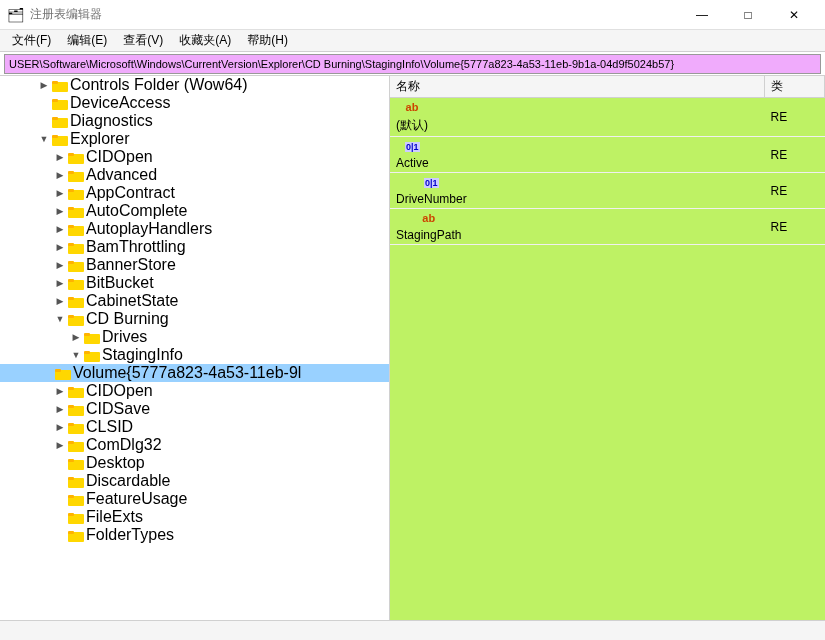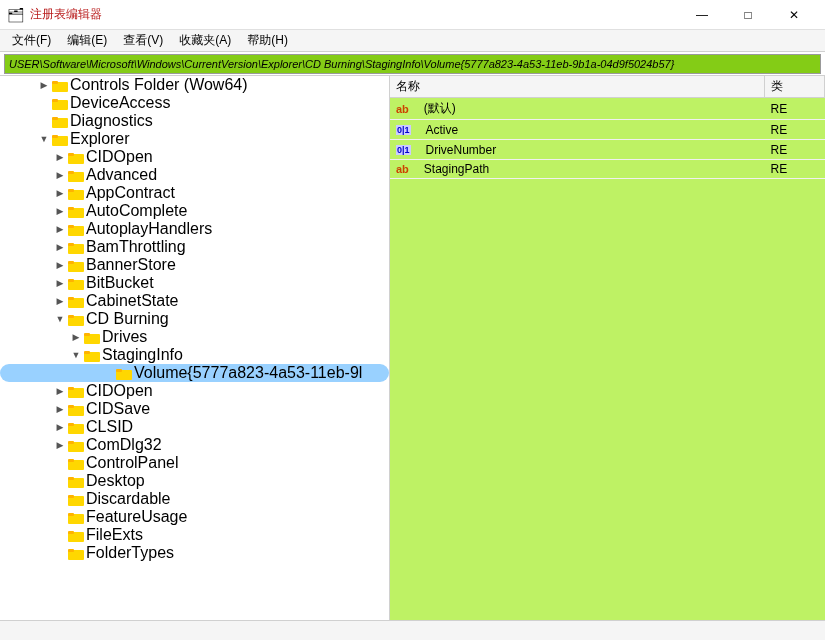--- a/index.html
+++ b/index.html
@@ -31,21 +31,21 @@
     .title-bar-icon {
       width: 16px;
       height: 16px;
       display: flex;
       align-items: center;
       justify-content: center;
       font-size: 14px;
     }
     .title-bar-text {
       font-size: 12px;
-      color: #b91c1c;
+      color: #737373;
     }
     .title-bar-controls {
       display: flex;
       gap: 0;
     }
     .title-btn {
       width: 46px;
       height: 30px;
       border: none;
       background: transparent;
@@ -77,30 +77,29 @@
       background: #ffffff;
       height: 24px;
       display: flex;
       align-items: center;
       padding: 0 4px;
       border-bottom: 1px solid #d0d0d0;
     }
     .address-text {
       font-size: 11px;
       color: #000;
-      background: #84cc16;
+      background: #f0abfc;
       border: 1px solid #999;
       padding: 1px 4px;
       flex: 1;
       height: 20px;
       display: flex;
       align-items: center;
       overflow: hidden;
       white-space: nowrap;
-      font-style: italic;
     }
 
     
     .main-content {
       display: flex;
       height: calc(640px - 30px - 22px - 24px - 20px);
       overflow: hidden;
     }
 
     
@@ -173,41 +172,42 @@
       padding: 2px 6px;
       font-size: 12px;
       border-bottom: 1px solid #f0f0f0;
       height: 18px;
       vertical-align: middle;
     }
 
     .reg-icon {
       display: inline-flex;
       align-items: center;
-      gap: 15px;
+      gap: 4px;
+      flex-direction: column;
     }
 
     
     .status-bar {
       height: 20px;
       background: #f5f5f5;
       border-top: 1px solid #d0d0d0;
       display: flex;
       align-items: center;
       padding: 0 4px;
     }
 
     
     .tree-panel::-webkit-scrollbar { width: 14px; }
     .tree-panel::-webkit-scrollbar-track { background: #f0f0f0; }
     .tree-panel::-webkit-scrollbar-thumb { background: #c0c0c0; border: 2px solid #f0f0f0; }
     .indent2 { padding-left: 36px; }
     .indent3 { padding-left: 52px; }
     .indent4 { padding-left: 68px; }
-    .indent5 { padding-left: 100px; border-radius: 9px; }
+    .indent5 { padding-left: 39px; }
   </style>
 </head>
 <body>
 
 <div class="title-bar">
   <div class="title-bar-left">
     <span class="title-bar-icon">🗂</span>
     <span class="title-bar-text">注册表编辑器</span>
   </div>
   <div class="title-bar-controls">
@@ -415,28 +415,20 @@
 
     <div class="tree-node indent3">
       <span class="tree-expand">▶</span>
       <svg class="tree-folder-icon" viewBox="0 0 16 14">
           <rect x="0" y="4" width="16" height="10" rx="1" fill="#FFD700"></rect>
           <rect x="0" y="3" width="6" height="3" rx="1" fill="#FFB300"></rect>
         </svg>
       <span class="tree-label">ComDlg32</span>
     </div>
 
-    <div class="tree-node indent3">
-      <span class="tree-expand" style="color:transparent">▶</span>
-      <svg class="tree-folder-icon" viewBox="0 0 16 14">
-          <rect x="0" y="4" width="16" height="10" rx="1" fill="#FFD700"></rect>
-          <rect x="0" y="3" width="6" height="3" rx="1" fill="#FFB300"></rect>
-        </svg>
-      <span class="tree-label">ControlPanel</span>
-    </div>
 
     <div class="tree-node indent3">
       <span class="tree-expand" style="color:transparent">▶</span>
       <svg class="tree-folder-icon" viewBox="0 0 16 14">
           <rect x="0" y="4" width="16" height="10" rx="1" fill="#FFD700"></rect>
           <rect x="0" y="3" width="6" height="3" rx="1" fill="#FFB300"></rect>
         </svg>
       <span class="tree-label">Desktop</span>
     </div>
 

